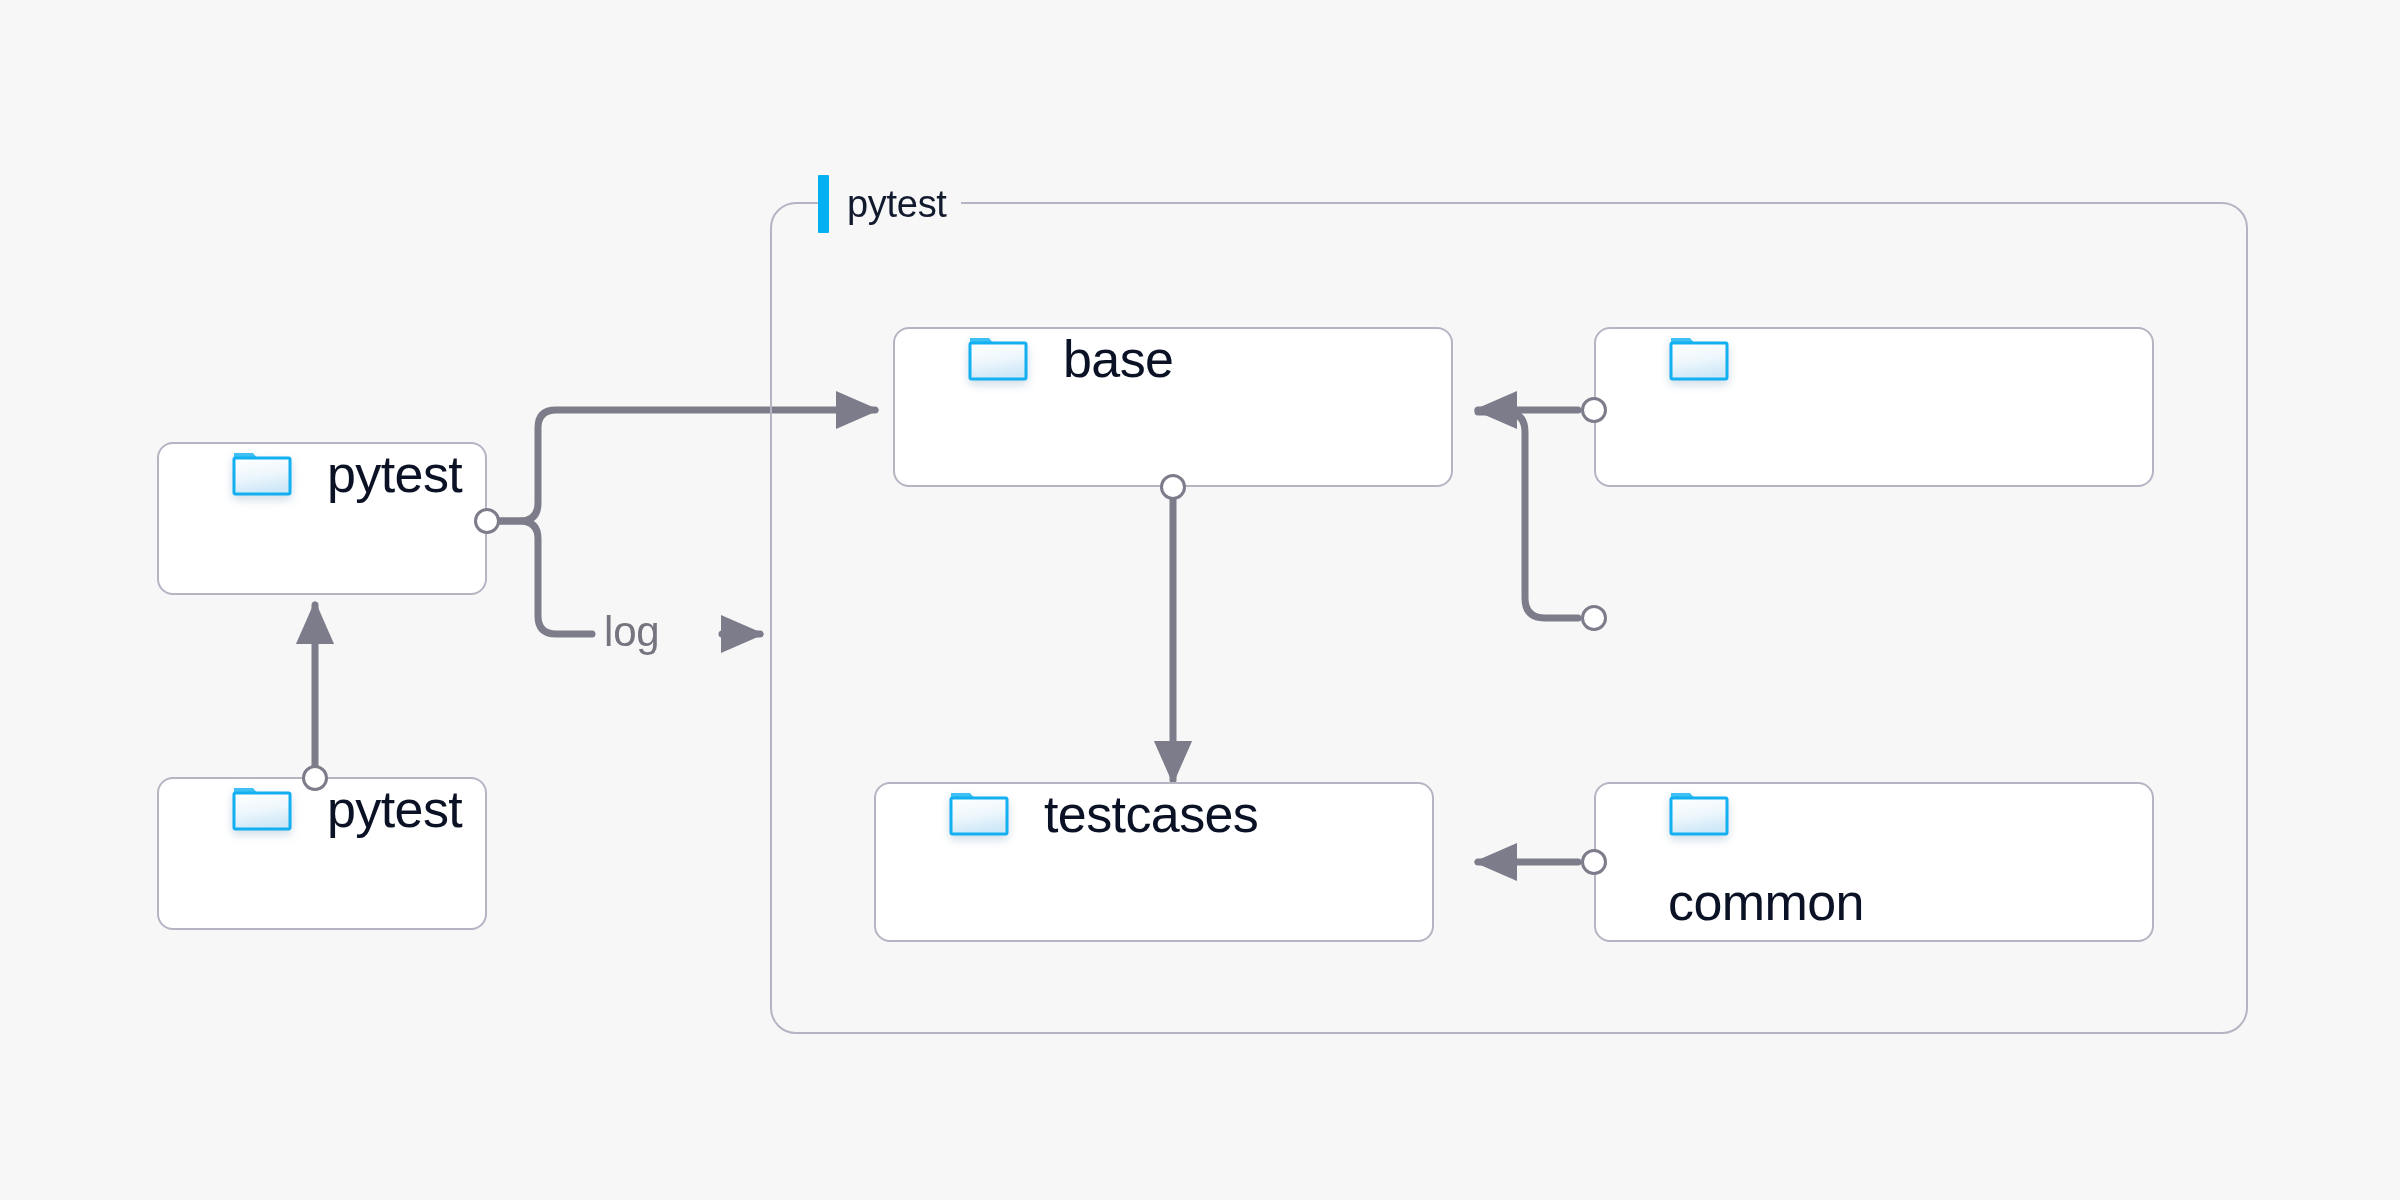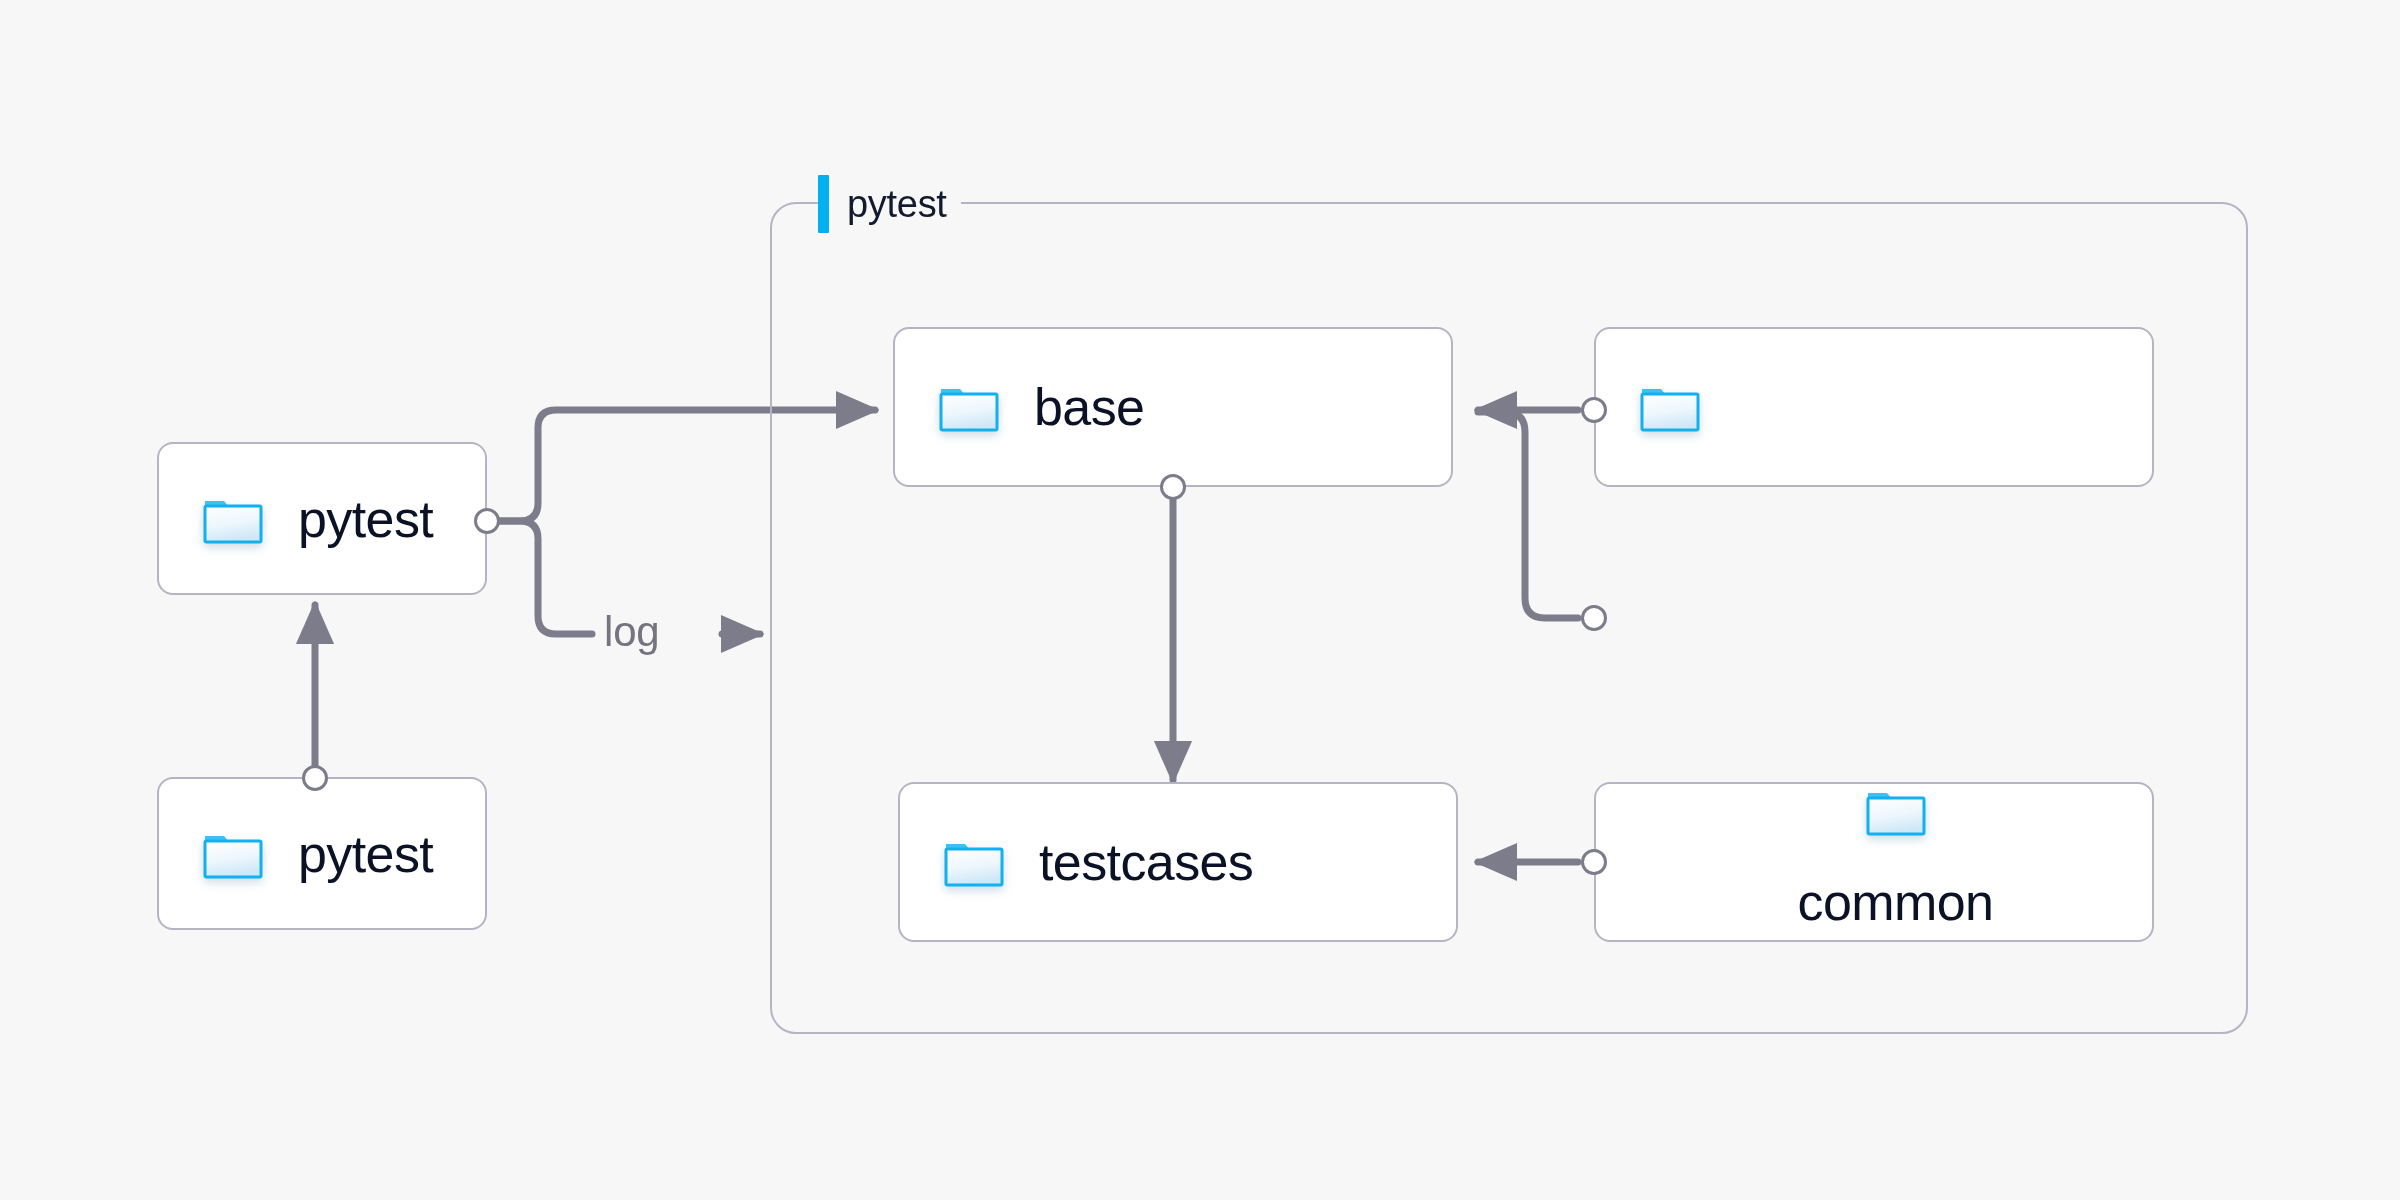--- a/index.html
+++ b/index.html
@@ -59,22 +59,22 @@
   }
 
   
   .node {
     position: absolute;
     box-sizing: border-box;
     background: #ffffff;
     border: 2.5px solid #b6b4c3;
     border-radius: 16px;
     display: flex;
-    align-items: center;
-    padding-left: 43px;
+    align-items: flex-start;
+    padding-left: 72px;
     gap: 34px;
   }
   .node-label {
     font-size: 52px;
     color: #0b1226;
     letter-spacing: -0.6px;
     white-space: nowrap;
   }
 
   
@@ -167,21 +167,21 @@
 
   <div class="node" style="left:893px; top:327px; width:560px; height:160px;">
     <svg class="folder-icon" viewBox="0 0 62 54" xmlns="http://www.w3.org/2000/svg">
       <path d="M3 9 h19 l5 6 h3 v4 H3 z" fill="#3fc0f5"></path>
       <rect x="3" y="14" width="56" height="36" rx="1.5" fill="url(#folderGrad)" stroke="#12b0f0" stroke-width="3"></rect>
     </svg>
     <span class="node-label">base</span>
   </div>
   <div class="port" style="left:1160px; top:474px;"></div>
 
-  <div class="node" style="left:898px; top:782px; width:560px; height:160px;">
+  <div class="node" style="left:874px; top:782px; width:560px; height:160px;">
     <svg class="folder-icon" viewBox="0 0 62 54" xmlns="http://www.w3.org/2000/svg">
       <path d="M3 9 h19 l5 6 h3 v4 H3 z" fill="#3fc0f5"></path>
       <rect x="3" y="14" width="56" height="36" rx="1.5" fill="url(#folderGrad)" stroke="#12b0f0" stroke-width="3"></rect>
     </svg>
     <span class="node-label">testcases</span>
   </div>
 
   <div class="node" style="left:1594px; top:327px; width:560px; height:160px;">
     <svg class="folder-icon" viewBox="0 0 62 54" xmlns="http://www.w3.org/2000/svg">
       <path d="M3 9 h19 l5 6 h3 v4 H3 z" fill="#3fc0f5"></path>

